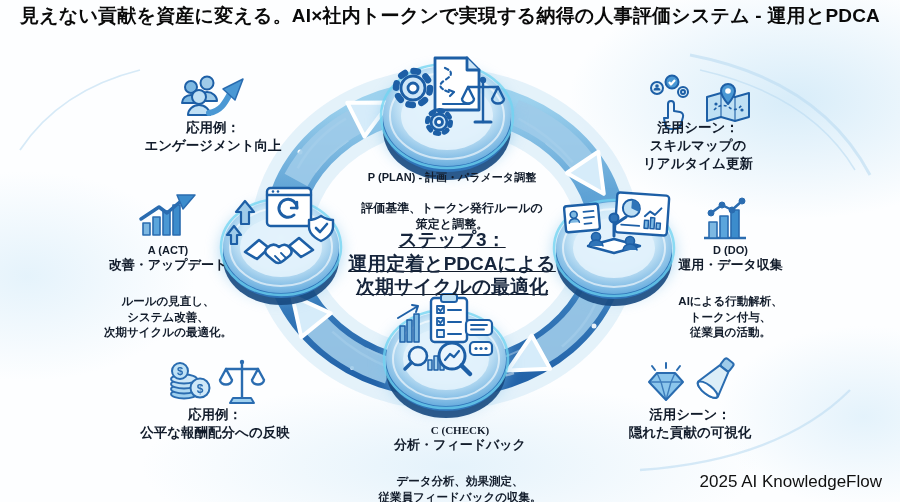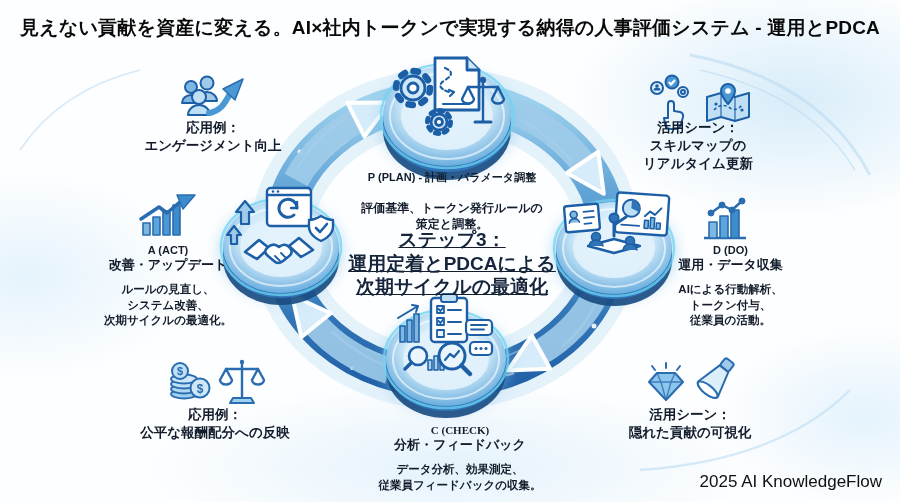--- a/index.html
+++ b/index.html
@@ -8,28 +8,28 @@
     background:
       radial-gradient(ellipse 320px 170px at 88% 20%, rgba(185,222,244,.55), transparent 70%),
       radial-gradient(ellipse 240px 150px at 3% 55%, rgba(205,232,248,.5), transparent 70%),
       radial-gradient(ellipse 430px 120px at 50% 93%, rgba(198,228,246,.45), transparent 72%),
       radial-gradient(ellipse 210px 130px at 96% 83%, rgba(203,231,248,.5), transparent 70%),
       #fdfeff;
     font-family:"Liberation Sans","DejaVu Sans",sans-serif;
     color:var(--c-text,#121c2b);
   }
   .title{
-    position:absolute;top:15px;left:0;width:100%;text-align:center;
+    position:absolute;top:3px;left:0;width:100%;text-align:center;
     font-size:19px;font-weight:bold;color:var(--c-title,#0a0a0a);letter-spacing:.2px;
   }
   svg.scene{position:absolute;left:0;top:0;width:900px;height:502px;}
   .tb{position:absolute;text-align:center;line-height:1.3;}
   .ph-head{font-size:11px;font-weight:bold;}
   .ph-sub{font-size:13px;font-weight:bold;}
-  .ph-desc{font-size:11.5px;font-weight:600;margin-top:8px;line-height:1.34;}
+  .ph-desc{font-size:11.5px;font-weight:600;margin-top:20px;line-height:1.34;}
   #t-plan .ph-desc{font-size:12px;margin-top:16px;}
   .step{font-size:19px;font-weight:bold;line-height:1.24;color:#16253c;}
   .co{font-size:13.5px;font-weight:bold;line-height:1.35;}
   #t-plan{left:287px;top:170px;width:330px;}
   #t-center{left:292px;top:228px;width:320px;text-decoration:underline;}
   #t-do{left:643px;top:243px;width:175px;}
   #t-act{left:78px;top:243px;width:180px;}
   #t-check{left:325px;top:423px;width:270px;font-family:Liberation Serif, serif;}
   #c-tl{left:118px;top:119px;width:190px;}
   #c-tr{left:603px;top:119px;width:190px;}

